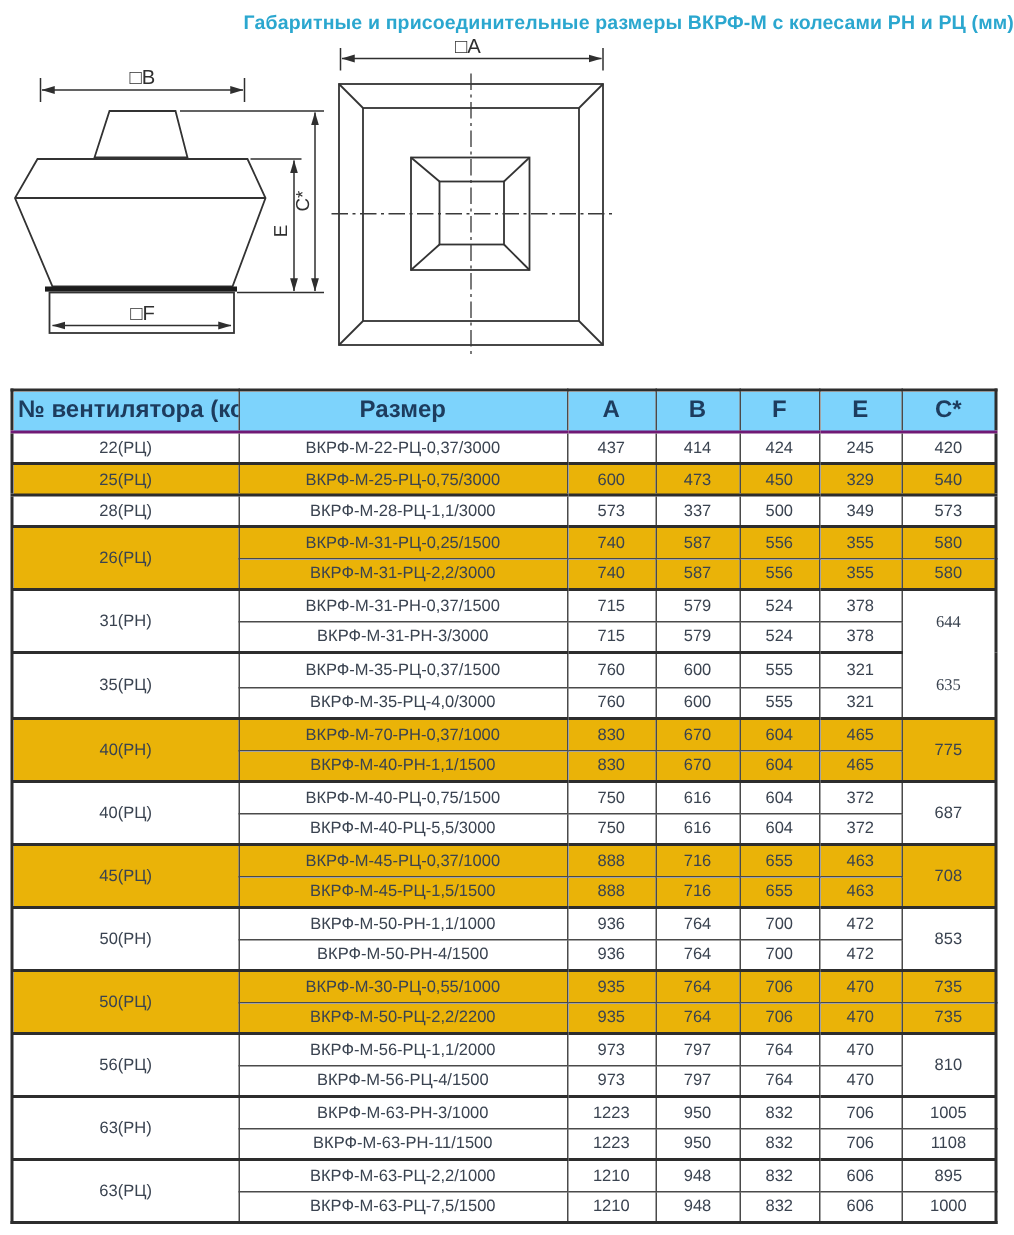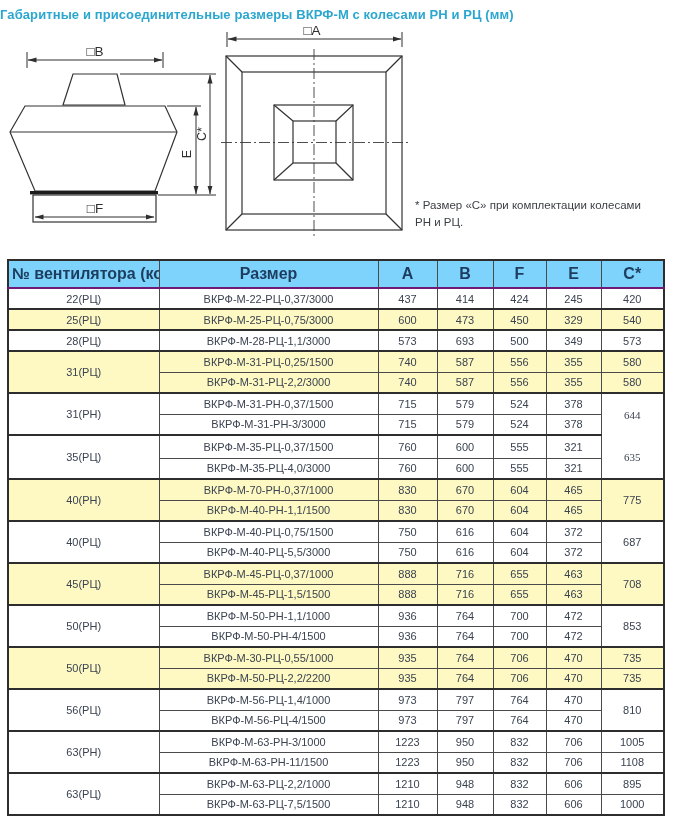--- a/index.html
+++ b/index.html
@@ -6,21 +6,21 @@
   body {
     width:676px; height:823px;
     background:#ffffff;
     font-family:"Liberation Sans", sans-serif;
     position:relative;
     overflow:hidden;
     color:#3a4350;
   }
   .page-title {
     margin:0; padding-top:7px;
-    text-align:left;
+    text-align:right;
     font-size:13px; font-weight:bold;
     color:#2ba7cf;
     letter-spacing:.1px;
   }
   .diagram-wrap { position:relative; width:676px; height:236px; margin-top:1px; }
   .diagram-wrap svg { display:block; }
   .note {
     position:absolute; left:415px; top:174px; width:238px;
     font-size:11.5px; line-height:1.45; color:#3c3f44;
   }
@@ -44,21 +44,21 @@
   }
   .dim-table thead tr { height:28px; }
   .dim-table th {
     background:#7dd3fc;
     color:#1d3c5e;
     font-weight:bold;
     font-size:16px;
     border-bottom:2px solid #701a75;
   }
   .dim-table tbody tr { height:21px; }
-  tr.shaded td { background:#fef9c3; }
+  tr.shaded td { background:#eab308; }
   tr.gstart td { border-top:2px solid #2d2d2d; }
   td.c-dual { padding:0; }
   td.c-dual .half {
     height:42px; display:flex; align-items:center; justify-content:center;font-family:Liberation Serif, serif;
   }
 </style>
 </head>
 <body>
 
 <h1 class="page-title">Габаритные и присоединительные размеры ВКРФ-М с колесами РН и РЦ (мм)</h1>
@@ -126,21 +126,20 @@
     </g>
 
     <g stroke="#2f2f2f" stroke-width="1" fill="none">
       <line x1="227" y1="9" x2="227" y2="24"></line>
       <line x1="402" y1="9" x2="402" y2="24"></line>
       <line x1="228" y1="16" x2="401" y2="16" marker-start="url(#arw)" marker-end="url(#arw)"></line>
     </g>
     <text x="312" y="12" font-size="13.5" text-anchor="middle" fill="#2f2f2f" font-family="Liberation Sans, sans-serif">□A</text>
   </svg>
 
-  <div class="note">* Размер «С» при комплектации колесами РН и РЦ.</div>
 </div>
 
 <table class="dim-table">
   <colgroup>
     <col style="width:151px">
       <col style="width:219px">
       <col style="width:59px">
     <col style="width:56px">
       <col style="width:53px">
       <col style="width:55px">
@@ -173,27 +172,27 @@
         <td>600</td>
         <td>473</td>
         <td>450</td>
         <td>329</td>
         <td>540</td>
       </tr>
       <tr class="gstart">
         <td>28(РЦ)</td>
         <td>ВКРФ-М-28-РЦ-1,1/3000</td>
         <td>573</td>
-        <td>693</td>
+        <td>337</td>
         <td>500</td>
         <td>349</td>
         <td>573</td>
       </tr>
       <tr class="shaded gstart">
-        <td rowspan="2">31(РЦ)</td>
+        <td rowspan="2">26(РЦ)</td>
         <td>ВКРФ-М-31-РЦ-0,25/1500</td>
         <td>740</td>
         <td>587</td>
         <td>556</td>
         <td>355</td>
         <td>580</td>
       </tr>
       <tr class="shaded">
         <td>ВКРФ-М-31-РЦ-2,2/3000</td>
         <td>740</td>
@@ -312,21 +311,21 @@
       <tr class="shaded">
         <td>ВКРФ-М-50-РЦ-2,2/2200</td>
         <td>935</td>
         <td>764</td>
         <td>706</td>
         <td>470</td>
         <td>735</td>
       </tr>
       <tr class="gstart">
         <td rowspan="2">56(РЦ)</td>
-        <td>ВКРФ-М-56-РЦ-1,4/1000</td>
+        <td>ВКРФ-М-56-РЦ-1,1/2000</td>
         <td>973</td>
         <td>797</td>
         <td>764</td>
         <td>470</td>
         <td rowspan="2">810</td>
       </tr>
       <tr>
         <td>ВКРФ-М-56-РЦ-4/1500</td>
         <td>973</td>
         <td>797</td>

